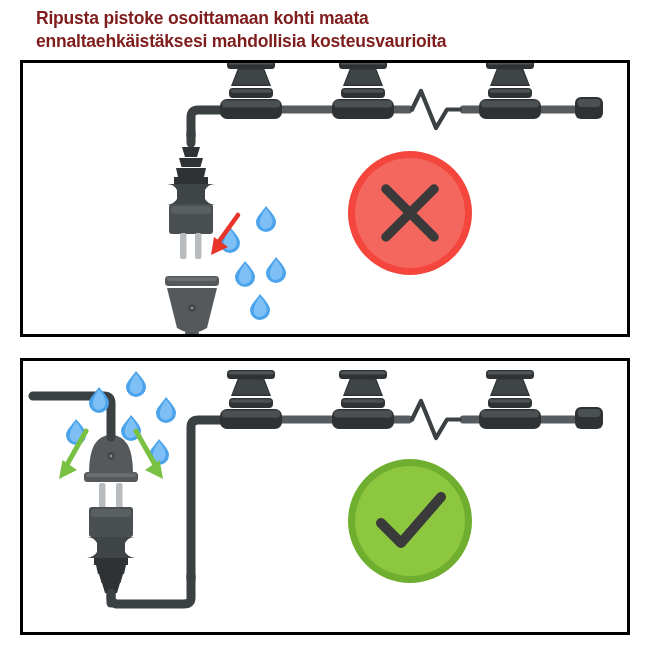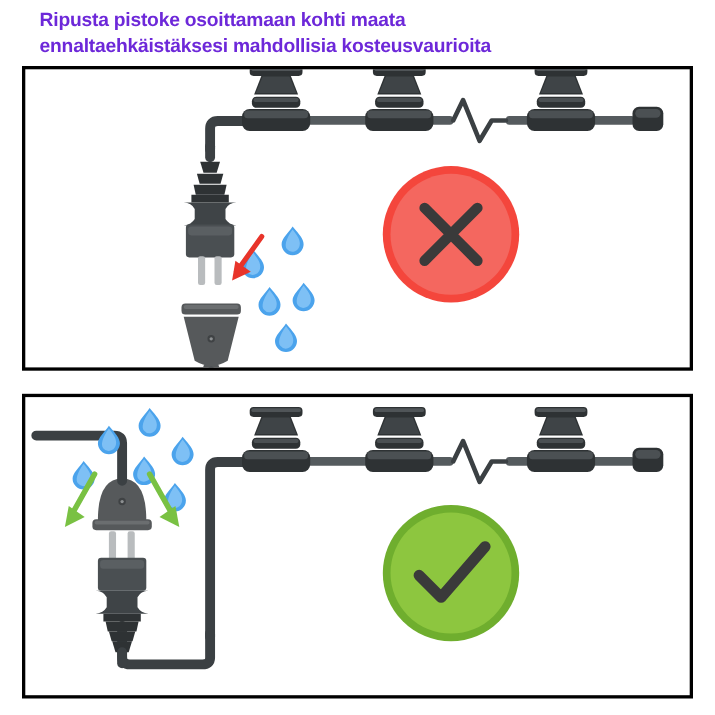--- a/index.html
+++ b/index.html
@@ -20,21 +20,21 @@
     background: #ffffff;
   }
   .title {
     position: absolute;
     left: 36px;
     top: 7px;
     width: 600px;
     font-family: "Liberation Sans", sans-serif;
     font-size: 17.5px;
     font-weight: bold;
-    color: #6d28d9;
+    color: #7f1d1d;
     line-height: 1.32;
     letter-spacing: -0.2px;
     white-space: pre-line;
   }
   .panel {
     position: absolute;
     background: #ffffff;
     border: 3px solid #000000;
     box-sizing: border-box;
   }

